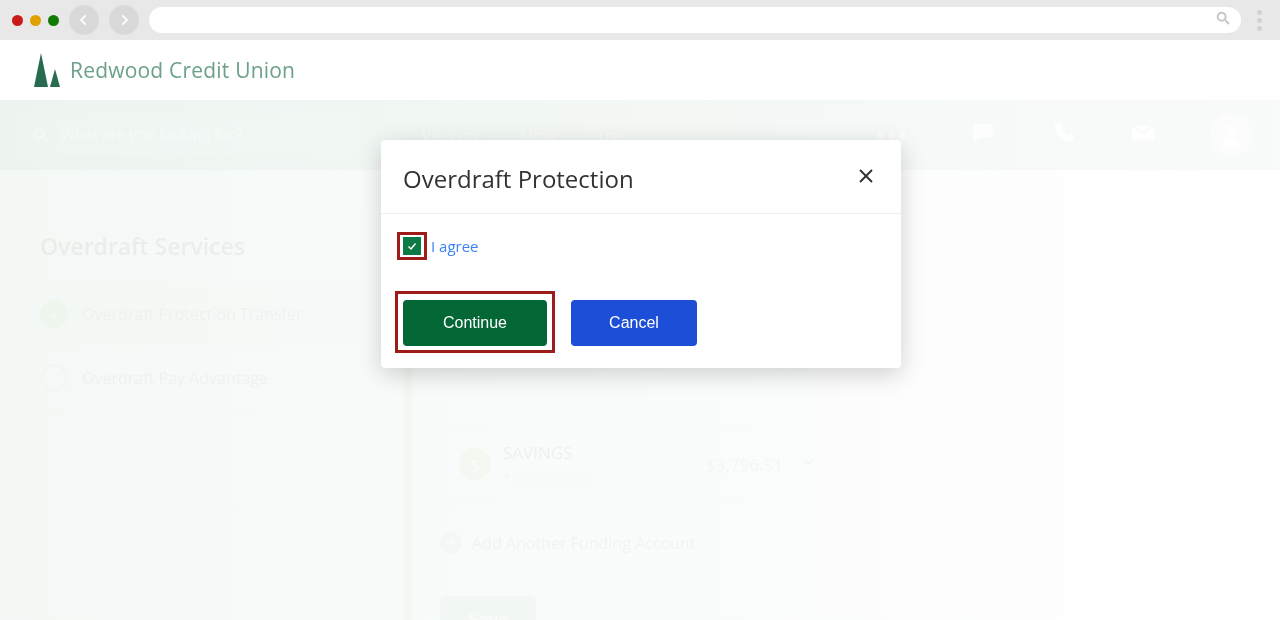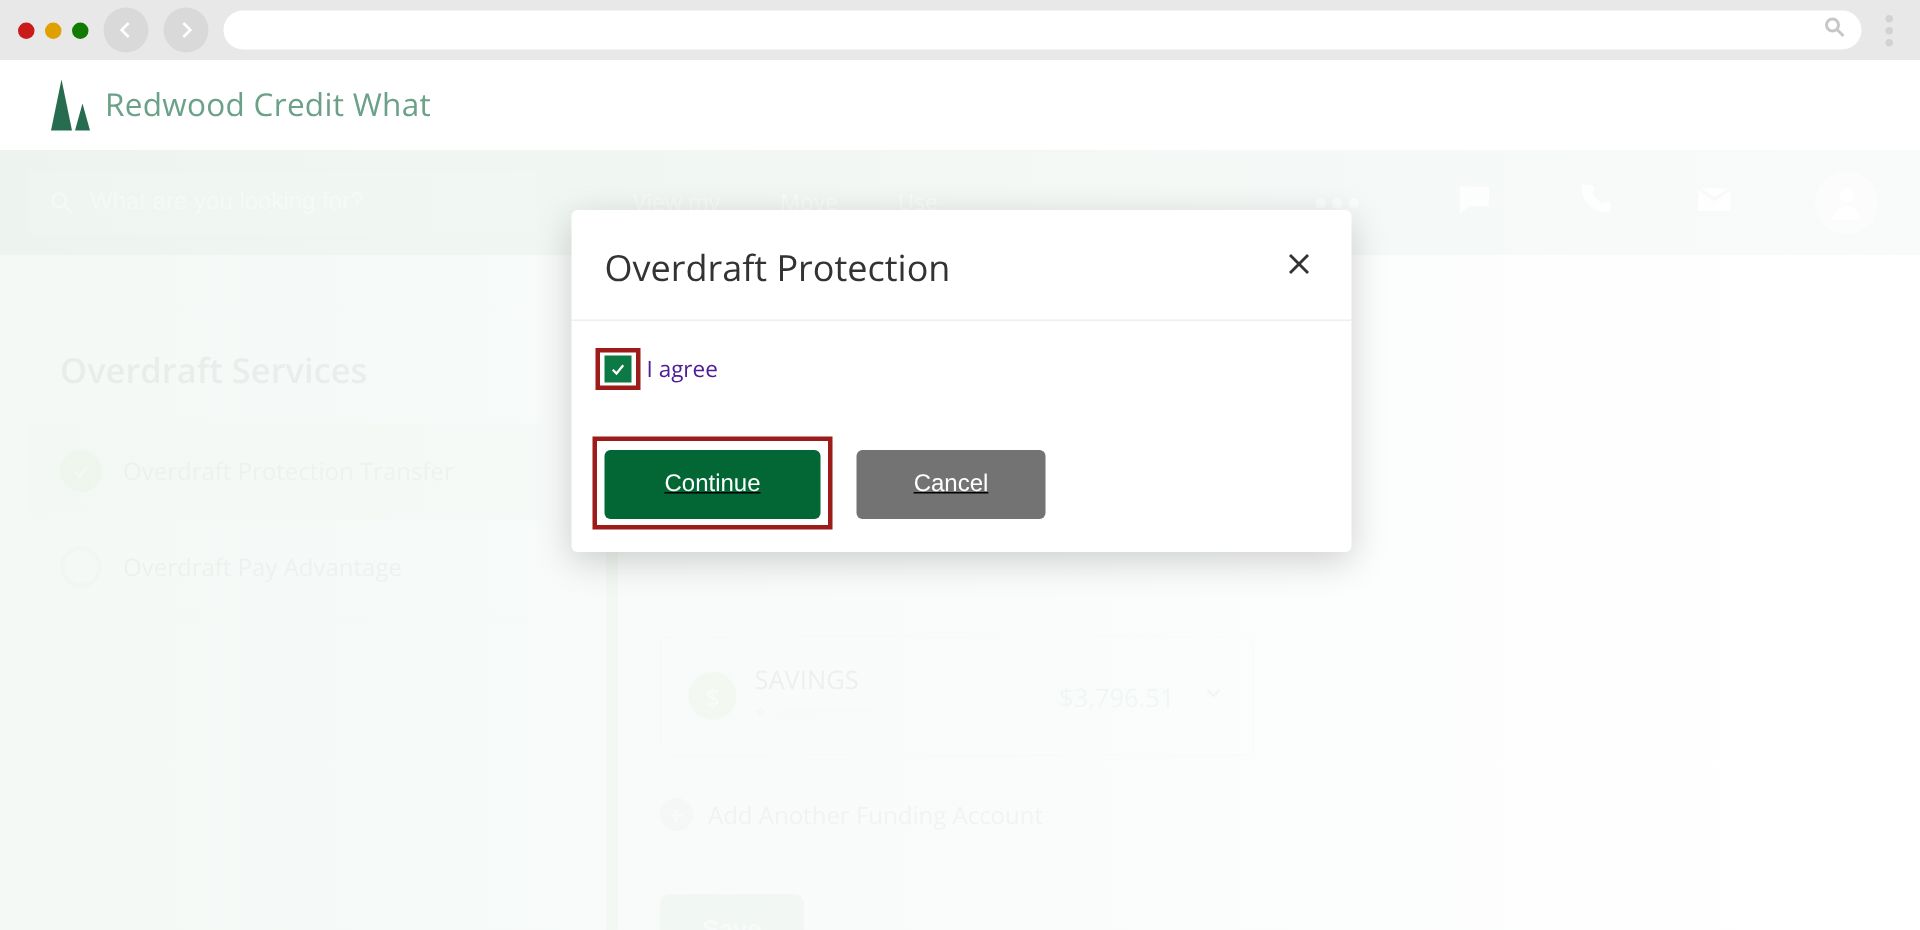--- a/index.html
+++ b/index.html
@@ -191,28 +191,28 @@
     position:absolute; left:-6px; top:-4px;
     border:3px solid #9d1b19;
     width:30px; height:28px;
     pointer-events:none;
   }
   .cb {
     width:18px;height:18px; background:#0c7a44;
     display:flex;align-items:center;justify-content:center;
   }
   .cb svg { width:12px; height:12px; stroke:#fff; stroke-width:3; fill:none;}
-  .agree-label { color:#4c1d95; font-size:15px; }
-  .btn-row { display:flex; gap:24px; margin-top:44px; position:relative;text-decoration:underline; }
+  .agree-label { color:#3b82f6; font-size:15px; }
+  .btn-row { display:flex; gap:24px; margin-top:44px; position:relative; }
   .btn-row .btn {
     border:none; border-radius:4px; color:#fff;
     font-size:16px; padding: 14px 0; cursor:pointer;
   }
   .btn.continue { background:#036635; width:144px;}
-  .btn.cancel { background:#737373; width:126px;}
+  .btn.cancel { background:#1d4ed8; width:126px;}
   .btn-highlight {
     position:absolute; left:-8px; top:-9px;
     width:160px; height:62px;
     border:3px solid #9d1b19;
     pointer-events:none;
   }
 </style>
 </head>
 <body>
 
@@ -246,21 +246,21 @@
       <span></span>
     </div>
 </div>
 
 <div class="logo-row">
   <div class="logo">
     <div class="logo-mark">
       <div class="tri1"></div>
         <div class="tri2"></div>
     </div>
-    <span class="logo-text">Redwood Credit What</span>
+    <span class="logo-text">Redwood Credit Union</span>
   </div>
 </div>
 
 <div class="green-nav">
   <div class="search-box">
     <svg width="18" height="18" viewBox="0 0 24 24">
         <circle cx="10" cy="10" r="6" fill="none" stroke="#fff" stroke-width="2.5"></circle>
         <line x1="15" y1="15" x2="21" y2="21" stroke="#fff" stroke-width="2.5"></line>
       </svg>
     <input type="text" placeholder="What are you looking for?" style="">

